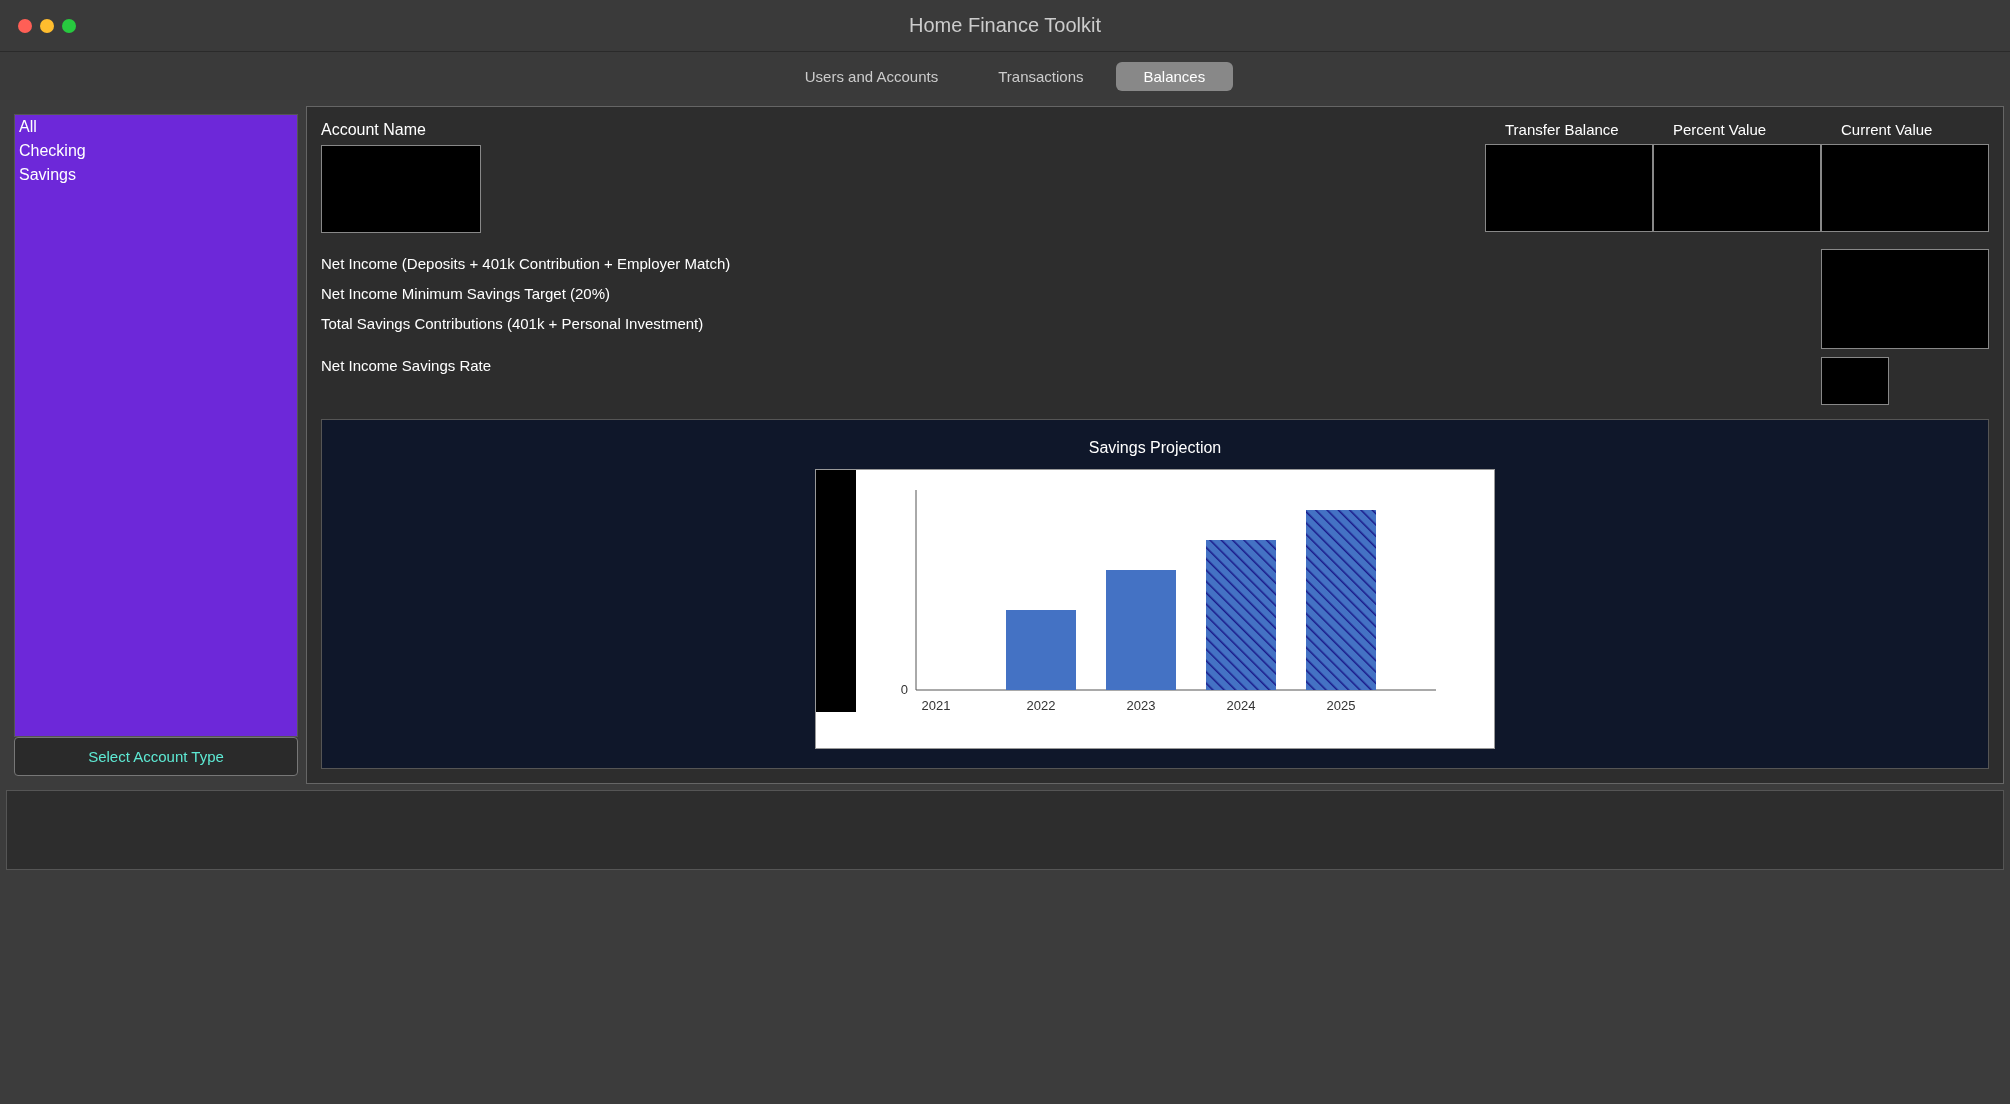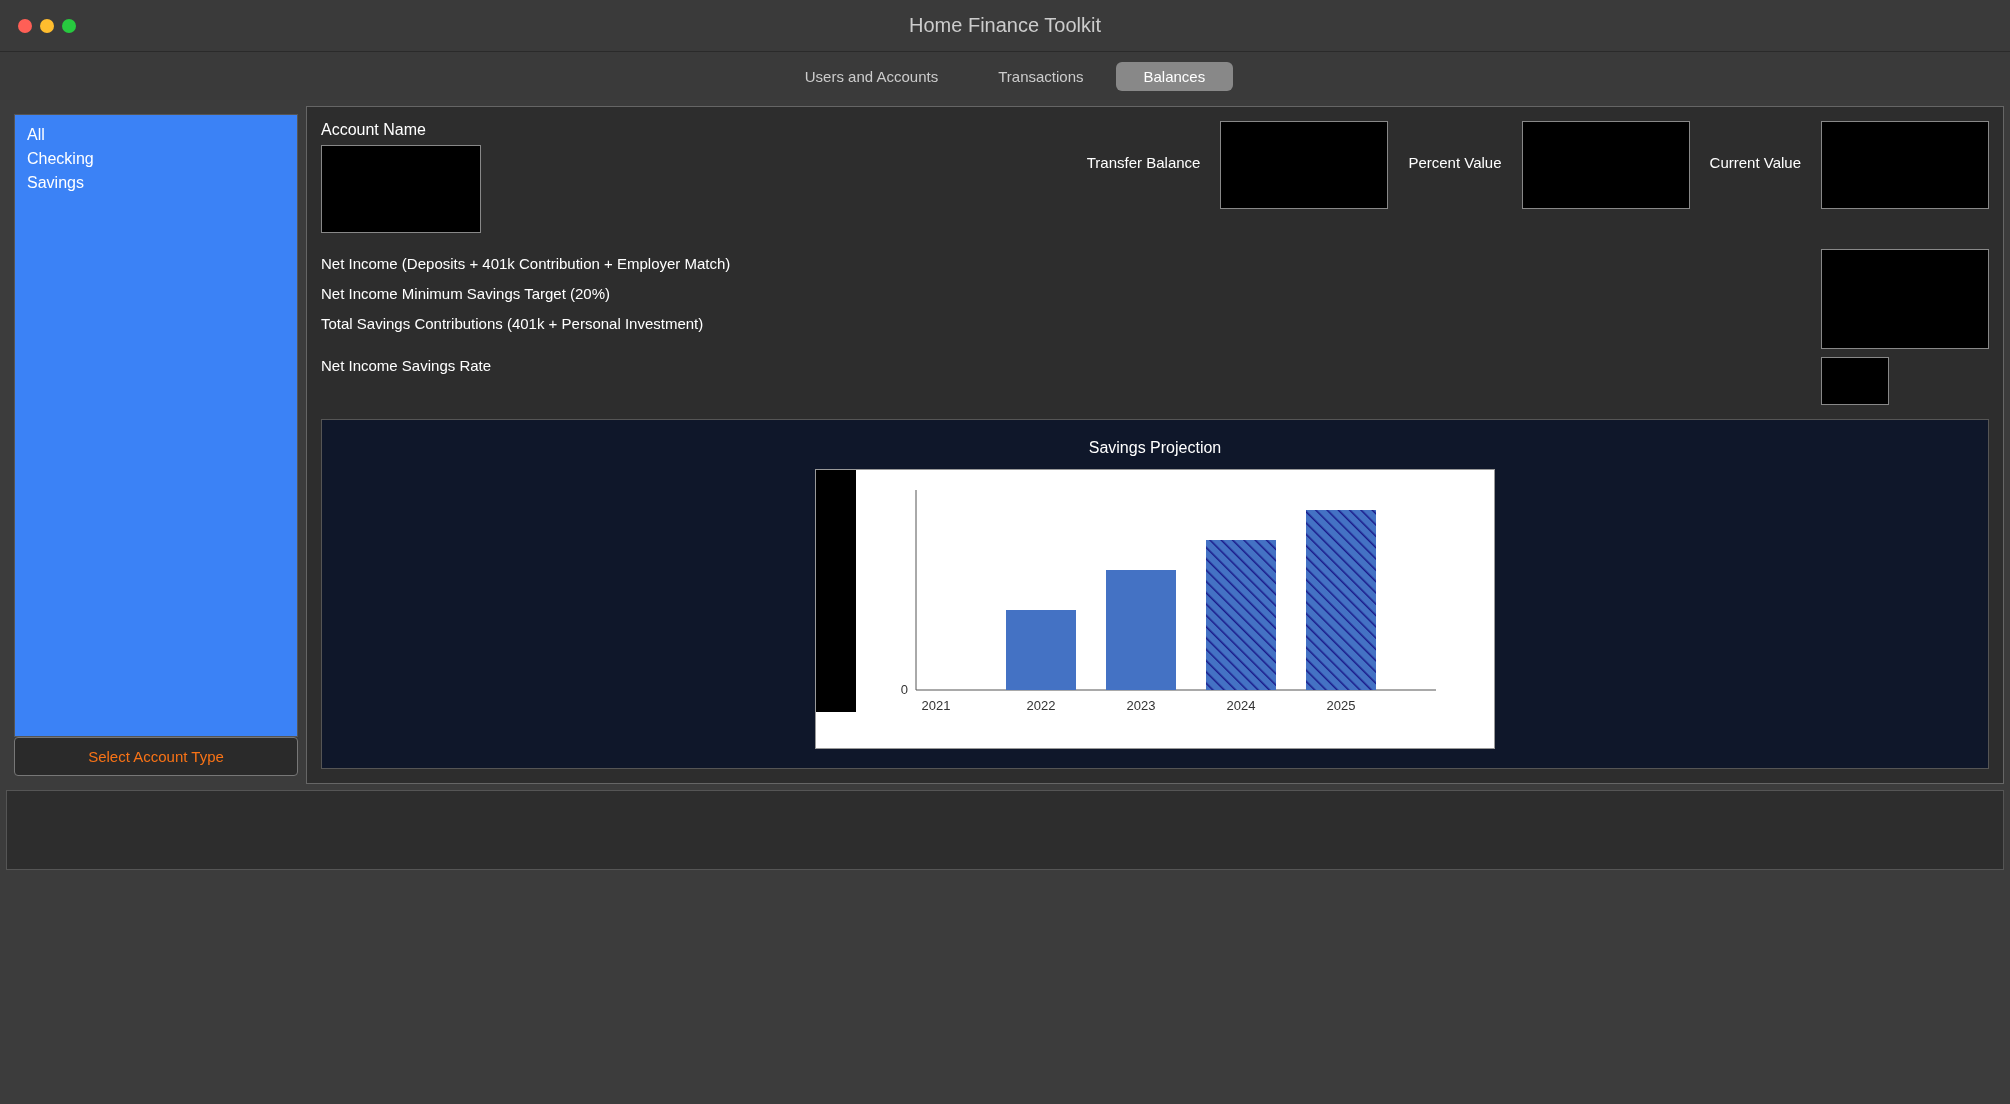--- a/index.html
+++ b/index.html
@@ -83,38 +83,37 @@
     .sidebar {
       width: 300px;
       min-width: 300px;
       display: flex;
       flex-direction: column;
       padding: 8px;
     }
 
     .account-list {
       flex: 1;
-      background: #3b82f6;
+      background: #6d28d9;
       border: 1px solid #555;
       color: #ffffff;
       font-size: 16px;
-      padding: 8px;
       min-height: 400px;
     }
 
     .account-list-item {
       padding: 3px 4px;
       color: #ffffff;
       font-size: 16px;
     }
 
     .select-account-btn {
       background: #2a2a2a;
       border: 1px solid #777;
-      color: #f97316;
+      color: #5eead4;
       padding: 10px;
       font-size: 15px;
       cursor: pointer;
       text-align: center;
       border-radius: 4px;
     }
 
     .account-name-label {
       color: #ffffff;
       font-size: 16px;
@@ -157,22 +156,21 @@
       margin-right: auto;
     }
 
     .header-cols {
       display: flex;
       gap: 0;
     }
 
     .header-col {
       display: flex;
-      flex-direction: row;
-      align-items: center;
+      flex-direction: column;
     }
 
     .header-col-label {
       color: #ffffff;
       font-size: 15px;
       padding: 0 20px 6px 20px;
       white-space: nowrap;
     }
 
     .black-box {

